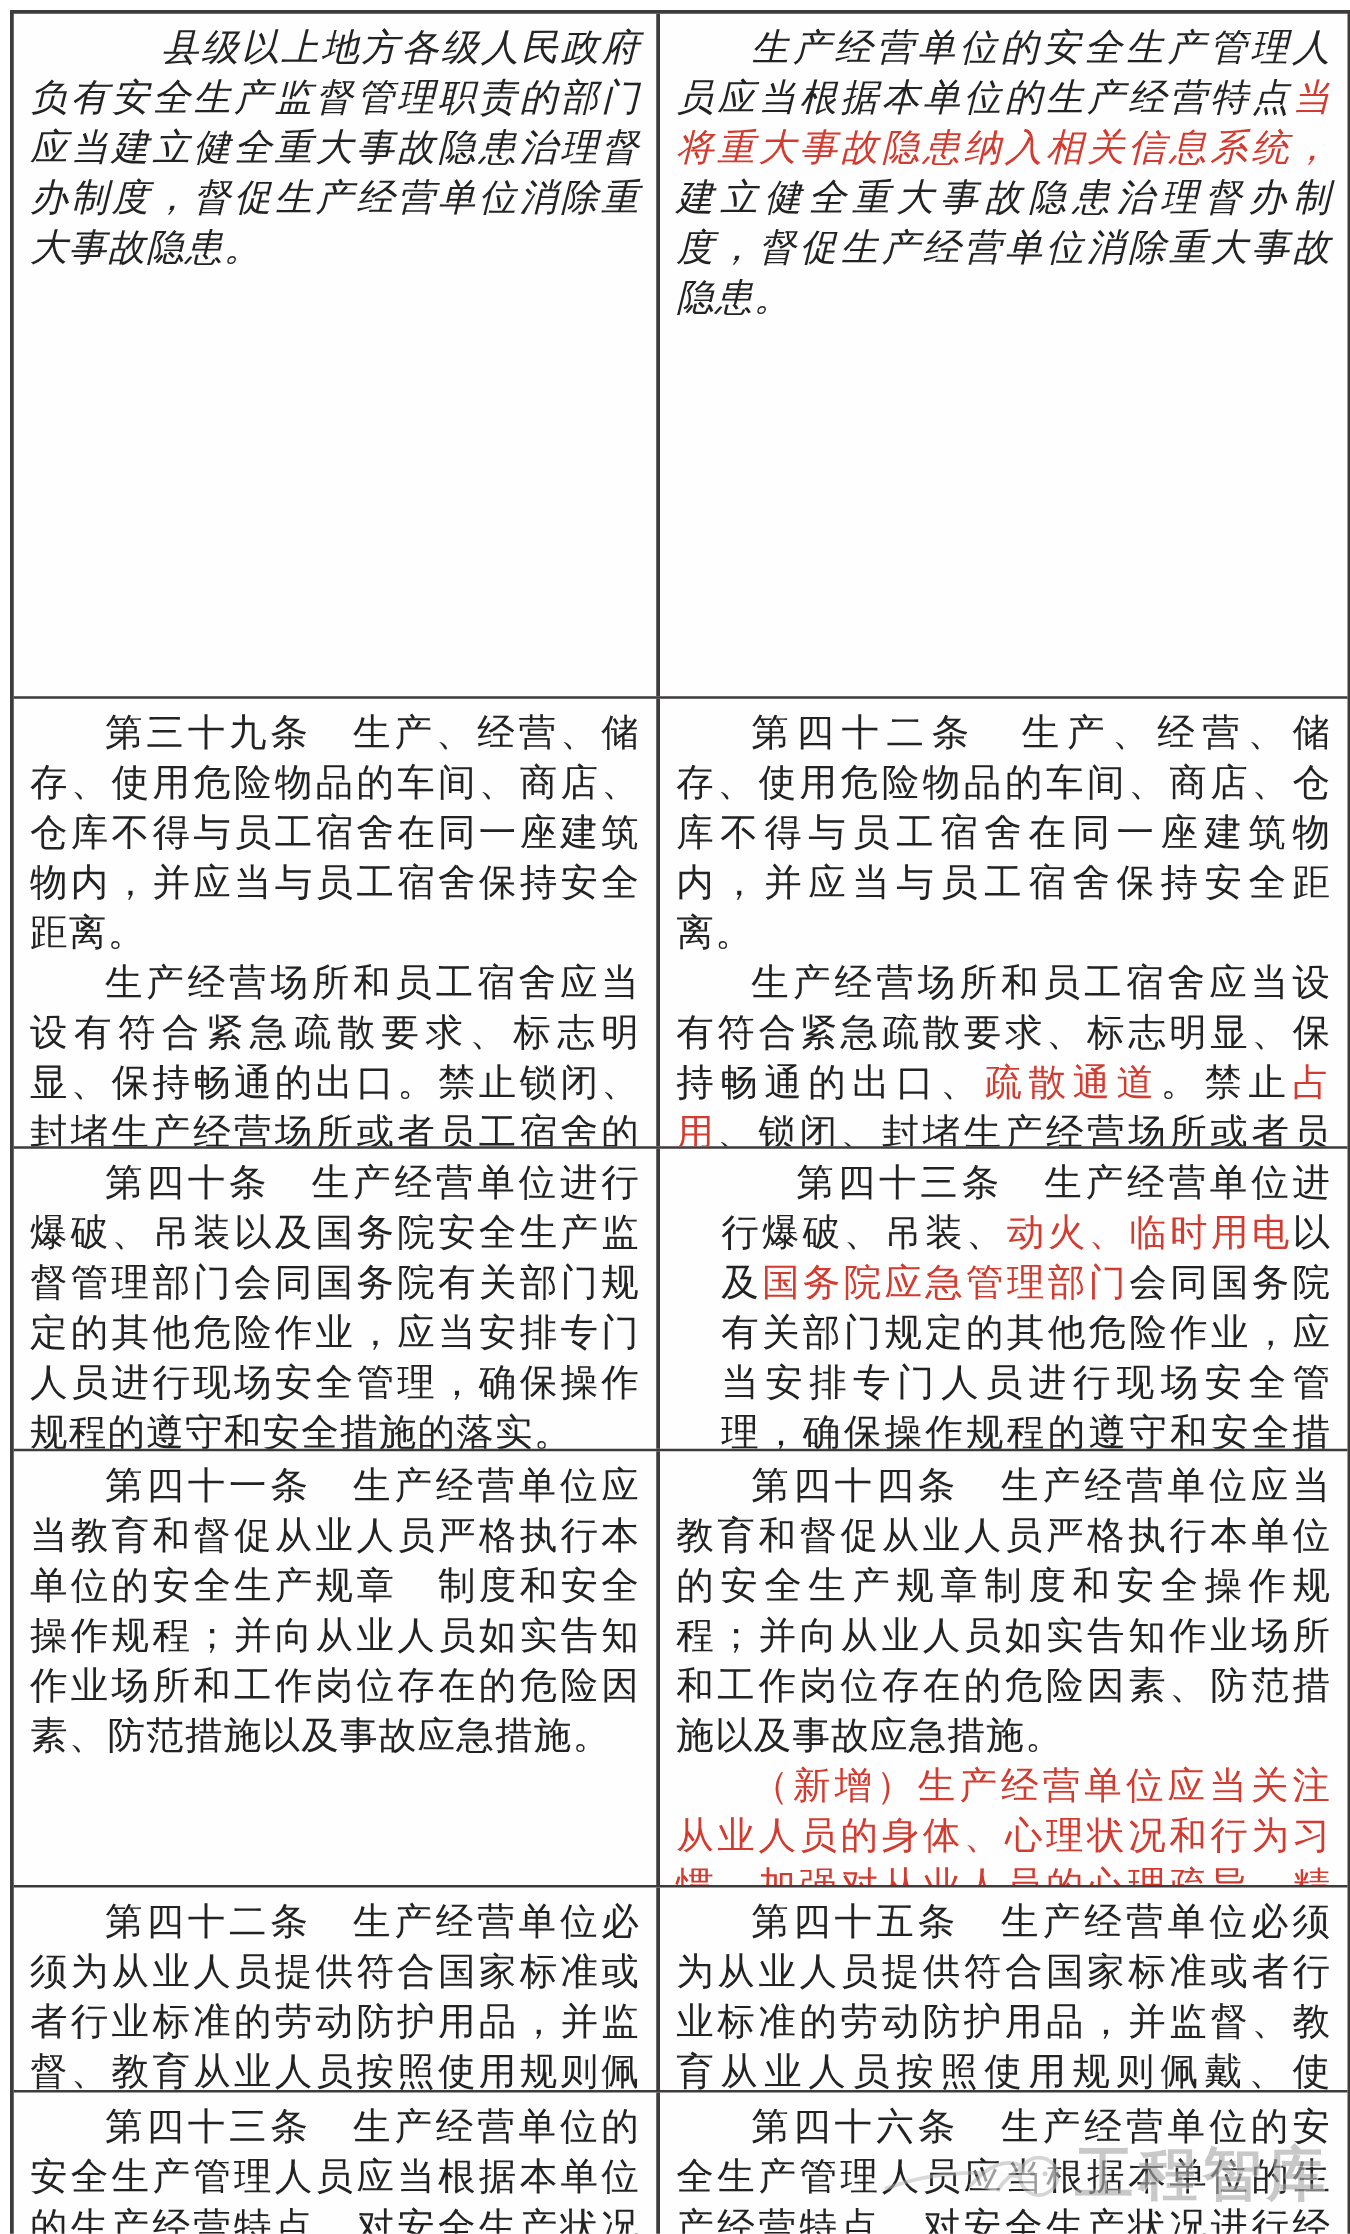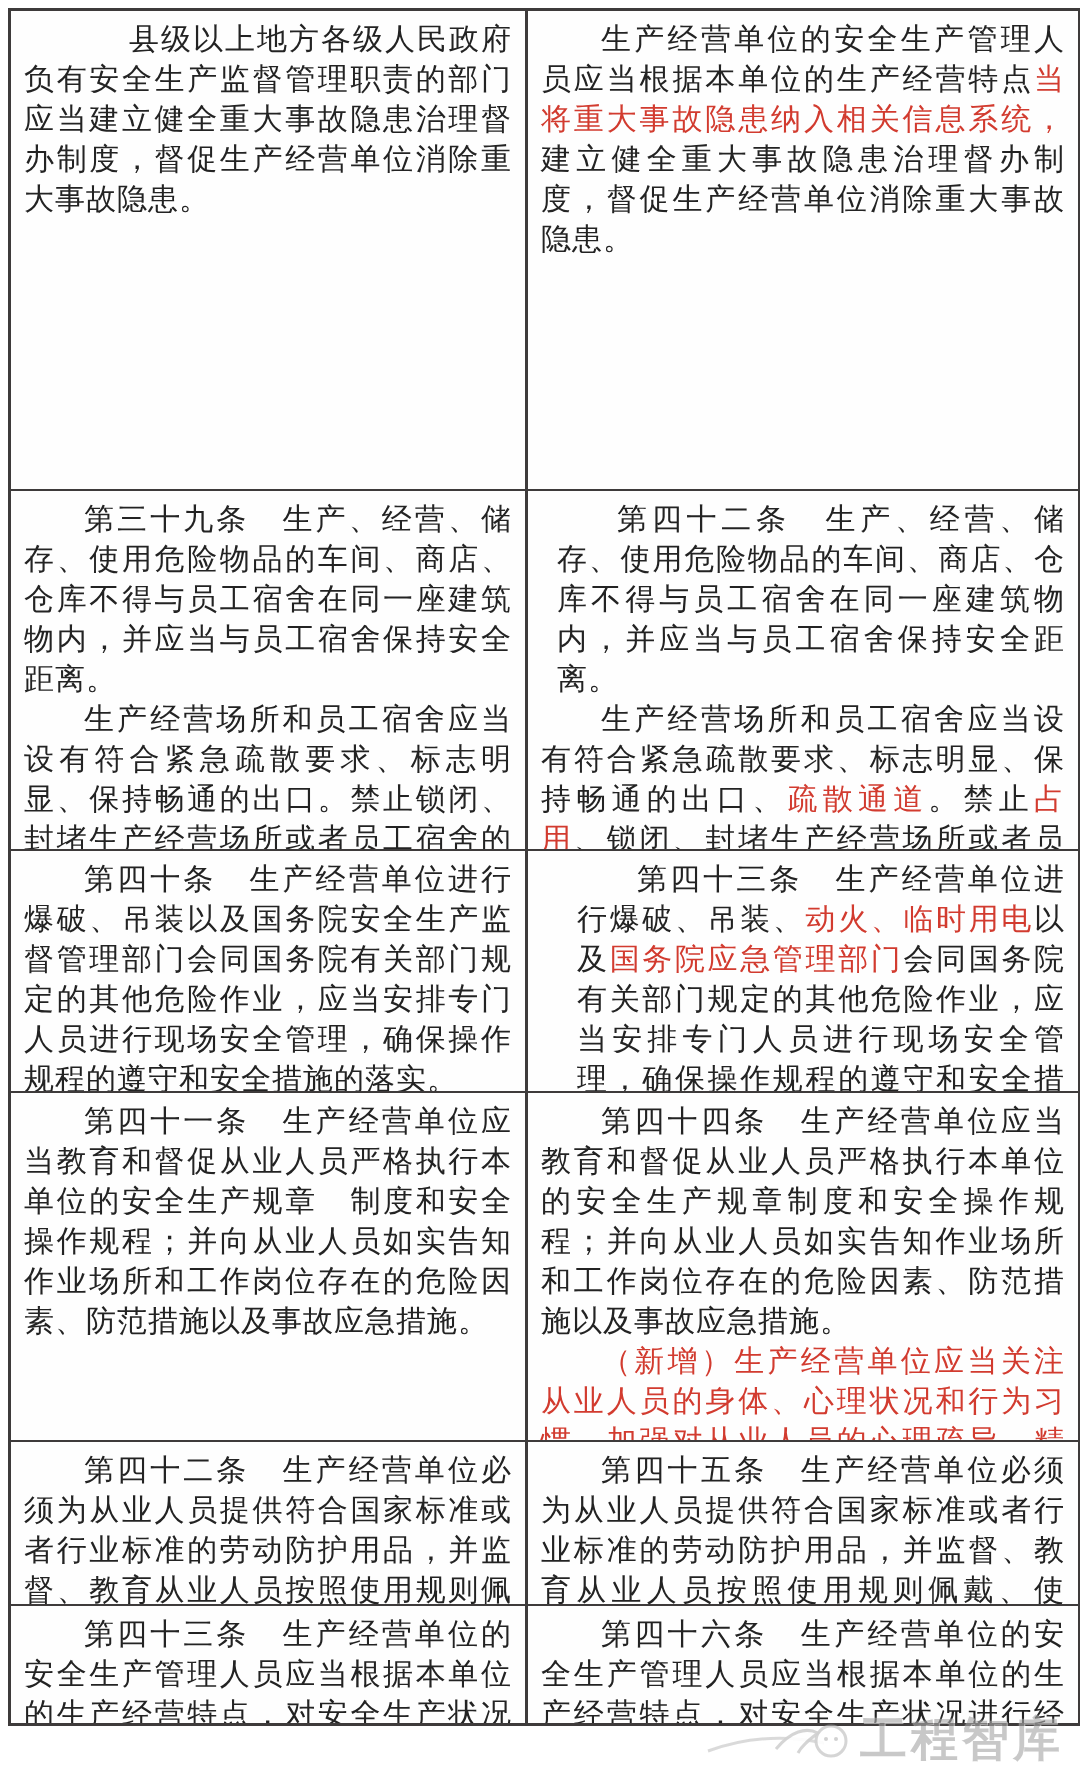--- a/index.html
+++ b/index.html
@@ -16,21 +16,21 @@
   .row{display:flex;border-bottom:2px solid #3e3b3b;}
   .row:last-child{border-bottom:none;}
   .cell{
     box-sizing:border-box;overflow:hidden;
     padding:8px 13px 0 13px;
     font-size:30px;line-height:40px;letter-spacing:1px;
     color:#232323;text-align:justify;
   }
   .cell.left{width:517px;border-right:3px solid #3e3b3b;flex:none;}
   .cell.right{flex:1;}
-  .row-1 .cell{height:478px;}
+  .row-1 .cell{height:546px;font-style:italic;}
   .row-2 .cell{height:358px;}
   .row-3 .cell{height:240px;}
   .row-4 .cell{height:347px;}
   .row-5 .cell{height:162px;}
   .row-6 .cell{height:117px;}
   .para{margin:0;}
   .red{color:#d23b2f;}
   .watermark{
     position:absolute;left:700px;top:1700px;width:370px;height:78px;
     display:flex;align-items:center;justify-content:center;
@@ -53,21 +53,21 @@
       <div class="cell right">
         <p class="para" style="text-indent: 2em;"><span>生产经营单位的安全生产管理人员应当根据本单位的生产经营特点</span><span class="red">当将重大事故隐患纳入相关信息系统，</span><span>建立健全重大事故隐患治理督办制度，督促生产经营单位消除重大事故隐患。</span></p>
       </div>
     </div>
     <div class="row row-2">
       <div class="cell left">
         <p class="para" style="text-indent: 2em;"><span>第三十九条　生产、经营、储存、使用危险物品的车间、商店、仓库不得与员工宿舍在同一座建筑物内，并应当与员工宿舍保持安全距离。</span></p>
         <p class="para" style="text-indent: 2em;"><span>生产经营场所和员工宿舍应当设有符合紧急疏散要求、标志明显、保持畅通的出口。禁止锁闭、封堵生产经营场所或者员工宿舍的出口。</span></p>
       </div>
       <div class="cell right">
-        <p class="para" style="text-indent: 2em; margin-left: 16px;"><span>第四十二条　生产、经营、储存、使用危险物品的车间、商店、仓库不得与员工宿舍在同一座建筑物内，并应当与员工宿舍保持安全距离。</span></p>
+        <p class="para" style="text-indent: 2em;"><span>第四十二条　生产、经营、储存、使用危险物品的车间、商店、仓库不得与员工宿舍在同一座建筑物内，并应当与员工宿舍保持安全距离。</span></p>
         <p class="para" style="text-indent: 2em;"><span>生产经营场所和员工宿舍应当设有符合紧急疏散要求、标志明显、保持畅通的出口、</span><span class="red">疏散通道</span><span>。禁止</span><span class="red">占用</span><span>、锁闭、封堵生产经营场所或者员工宿舍的出口、</span></p>
       </div>
     </div>
     <div class="row row-3">
       <div class="cell left">
         <p class="para" style="text-indent: 2em;"><span>第四十条　生产经营单位进行爆破、吊装以及国务院安全生产监督管理部门会同国务院有关部门规定的其他危险作业，应当安排专门人员进行现场安全管理，确保操作规程的遵守和安全措施的落实。</span></p>
       </div>
       <div class="cell right">
         <p class="para" style="text-indent: 2em; margin-left: 36px;"><span>第四十三条　生产经营单位进行爆破、吊装、</span><span class="red">动火、临时用电</span><span>以及</span><span class="red">国务院应急管理部门</span><span>会同国务院有关部门规定的其他危险作业，应当安排专门人员进行现场安全管理，确保操作规程的遵守和安全措施的落实。</span></p>
       </div>

